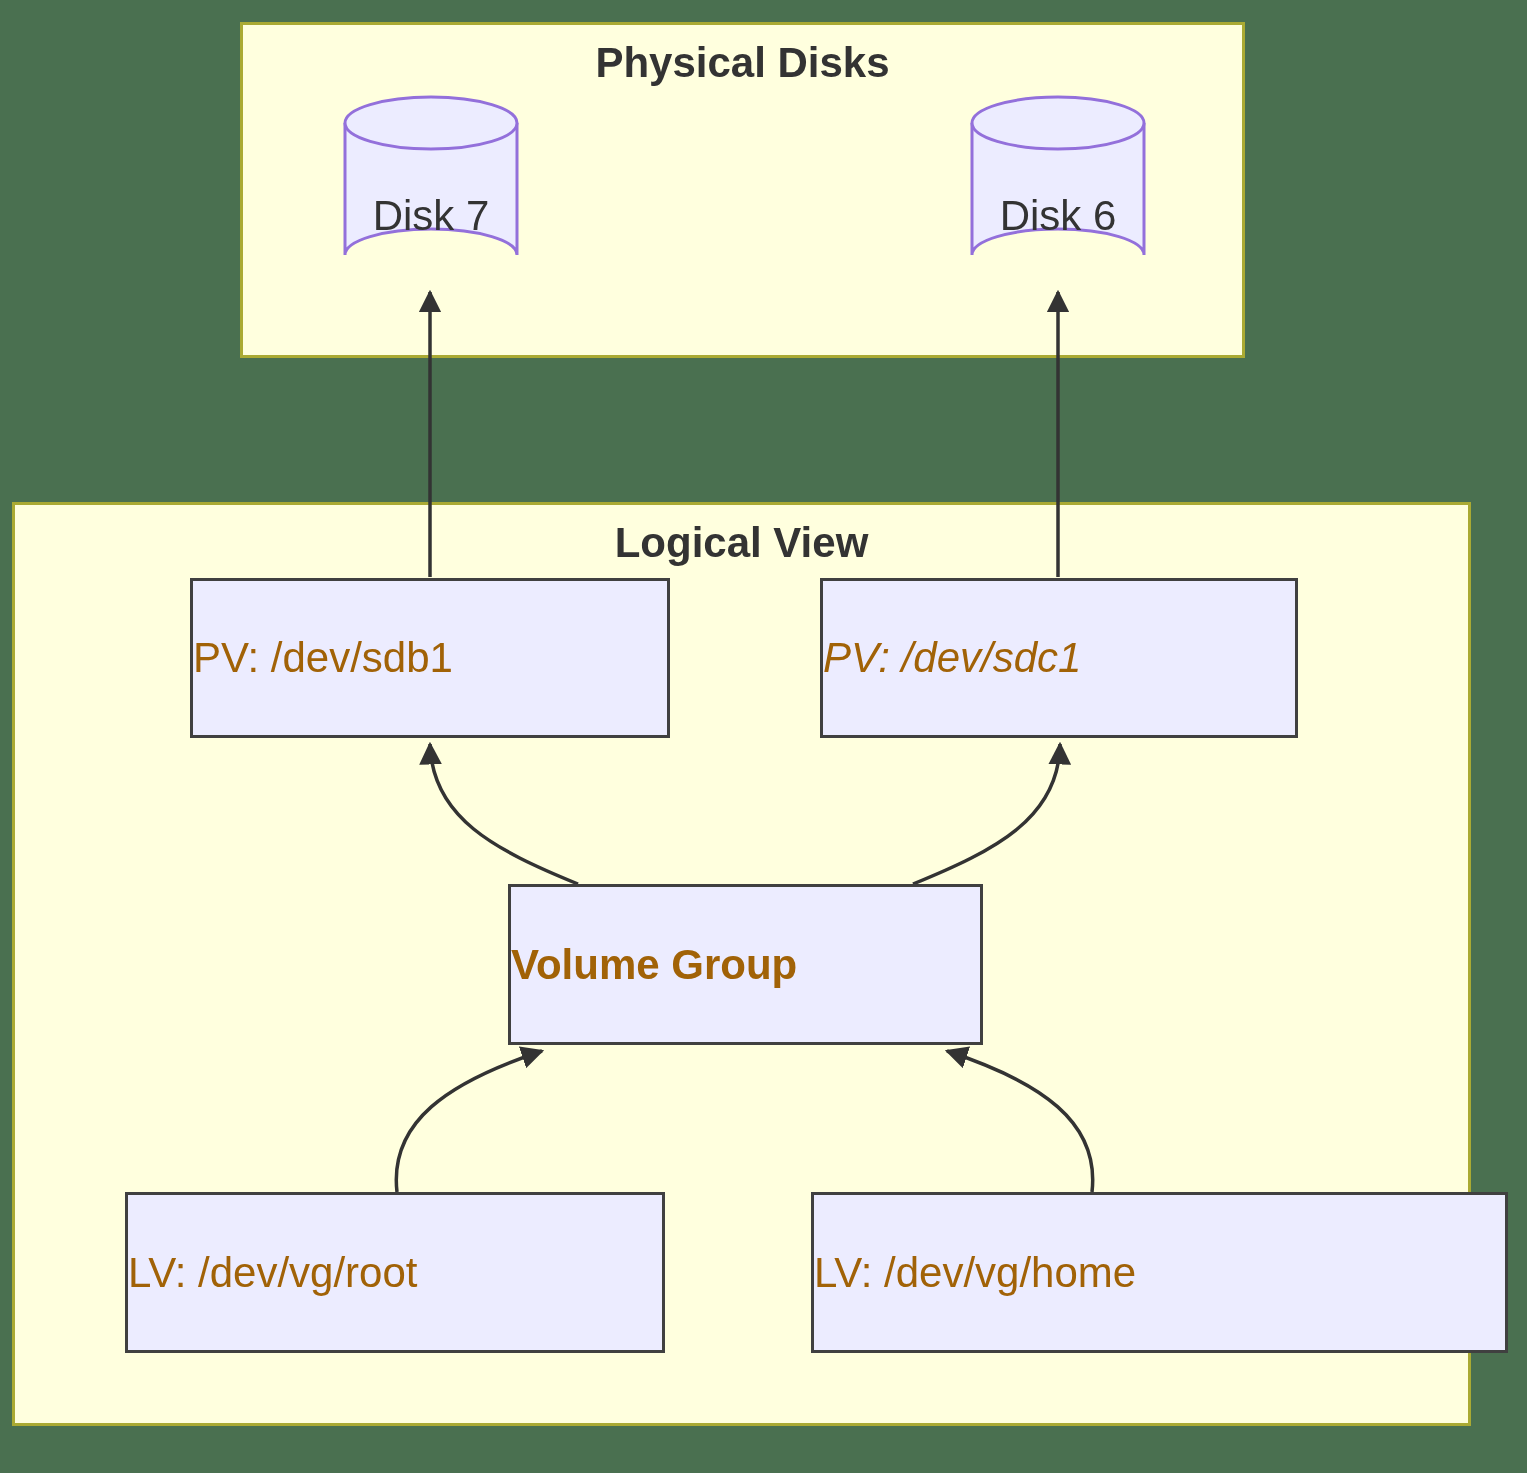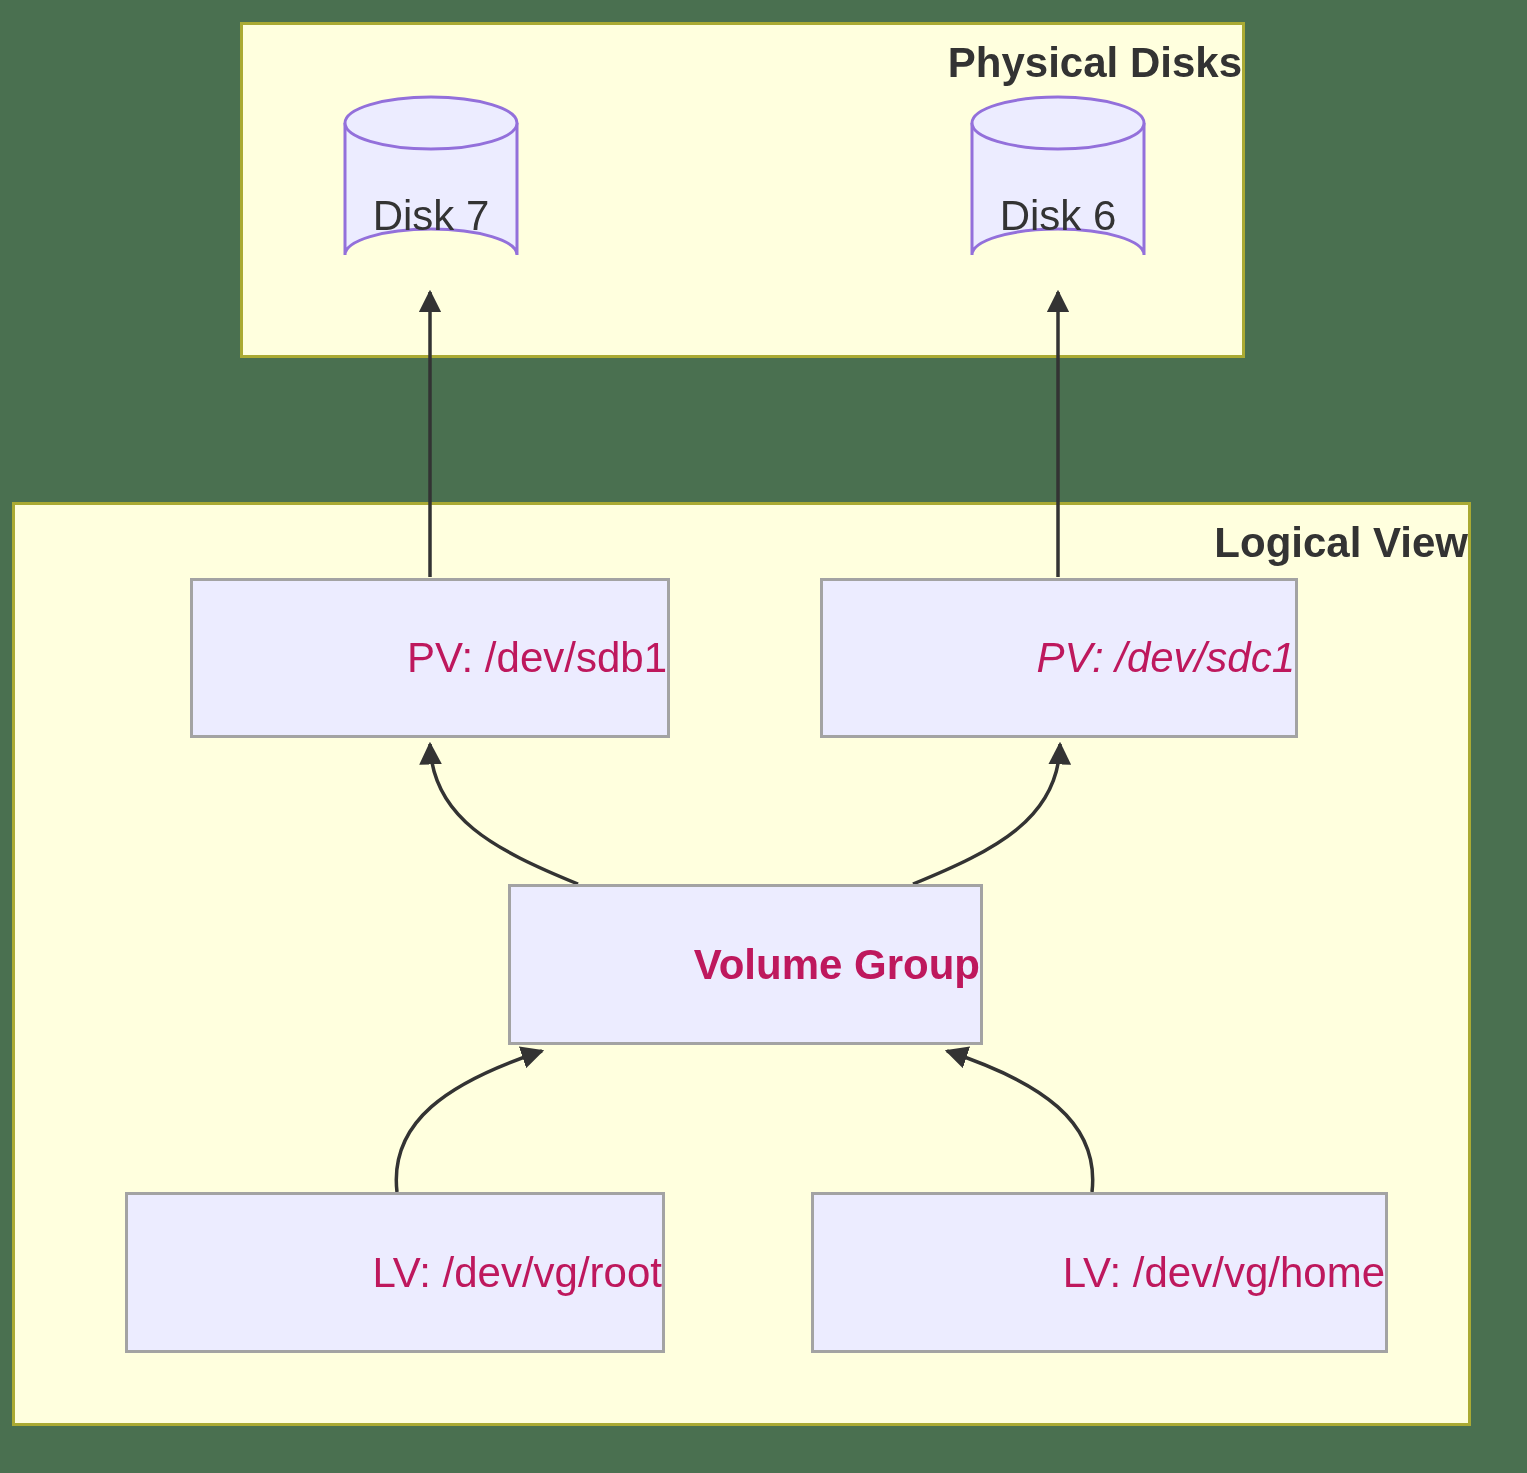--- a/index.html
+++ b/index.html
@@ -17,21 +17,21 @@
   }
   
   .cluster {
     position: absolute;
     background: #ffffde;
     border: 3px solid #aaaa33;
     box-sizing: border-box;
   }
   .cluster-title {
     width: 100%;
-    text-align: right;
+    text-align: center;
     padding-top: 14px;
     font-size: 42px;
     font-weight: 700;
     color: #333333;
   }
   #cluster-physical { left: 240px; top: 22px;  width: 1005px; height: 336px; }
   #cluster-logical  { left: 12px;  top: 502px; width: 1459px; height: 924px; }
 
   
   svg.layer {
@@ -49,34 +49,34 @@
   .cyl {
     fill: #ECECFF;
     stroke: #9370DB;
     stroke-width: 3px;
   }
 
   
   .node {
     position: absolute;
     background: #ECECFF;
-    border: 3px solid #a3a3a3;
+    border: 3px solid #404040;
     box-sizing: border-box;
     display: flex;
     align-items: center;
-    justify-content: flex-end;
+    justify-content: flex-start;
     font-size: 42px;
-    color: #be185d;
+    color: #a16207;
     white-space: nowrap;
   }
   #node-pv1 { left: 190px; top: 578px;  width: 480px; height: 160px; }
   #node-pv2 { left: 820px; top: 578px;  width: 478px; height: 160px; font-style: italic; }
   #node-vg  { left: 508px; top: 884px;  width: 475px; height: 161px; font-weight: bold; }
   #node-lv1 { left: 125px; top: 1192px; width: 540px; height: 161px; }
-  #node-lv2 { left: 811px; top: 1192px; width: 577px; height: 161px; }
+  #node-lv2 { left: 811px; top: 1192px; width: 697px; height: 161px; }
 
   
   .cyl-label {
     position: absolute;
     text-align: center;
     font-size: 42px;
     color: #333333;
     white-space: nowrap;
   }
   #label-disk1 { left: 331px; top: 192px;  width: 200px; }

